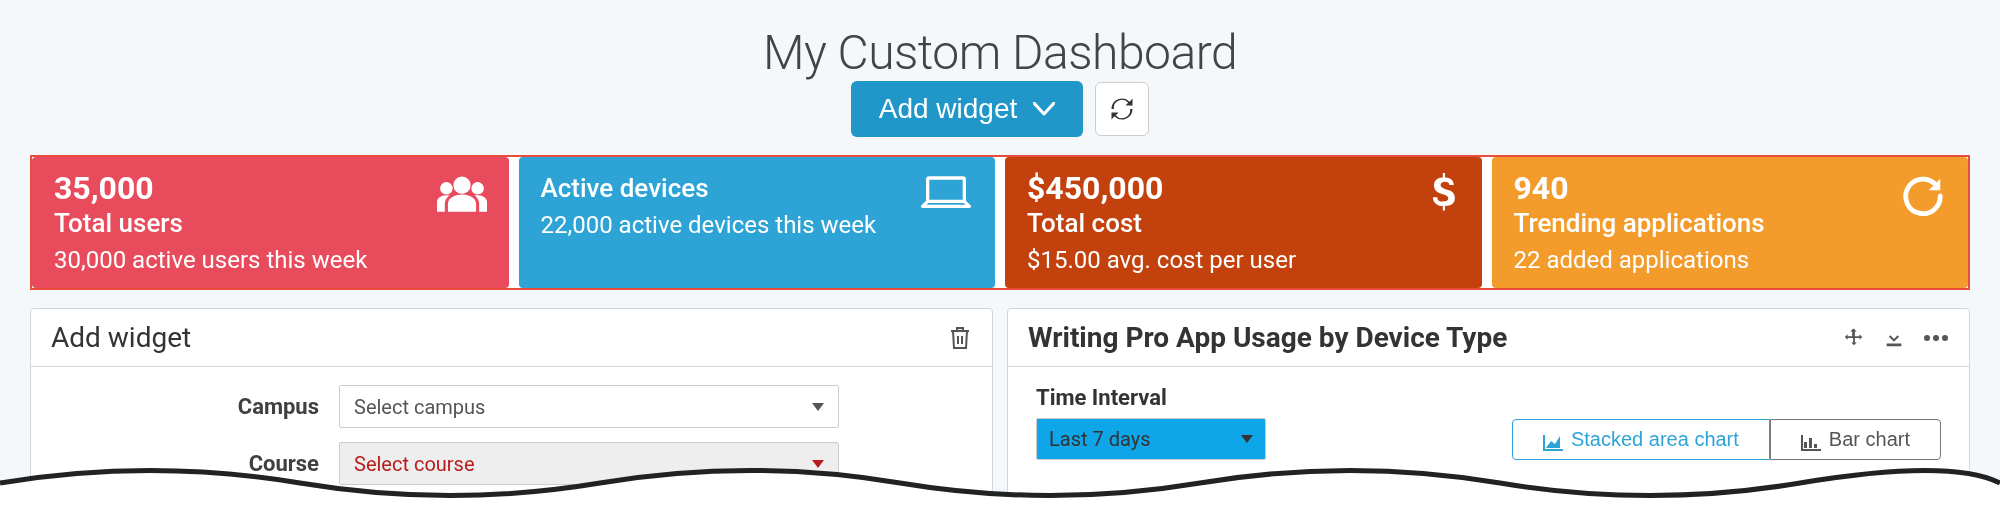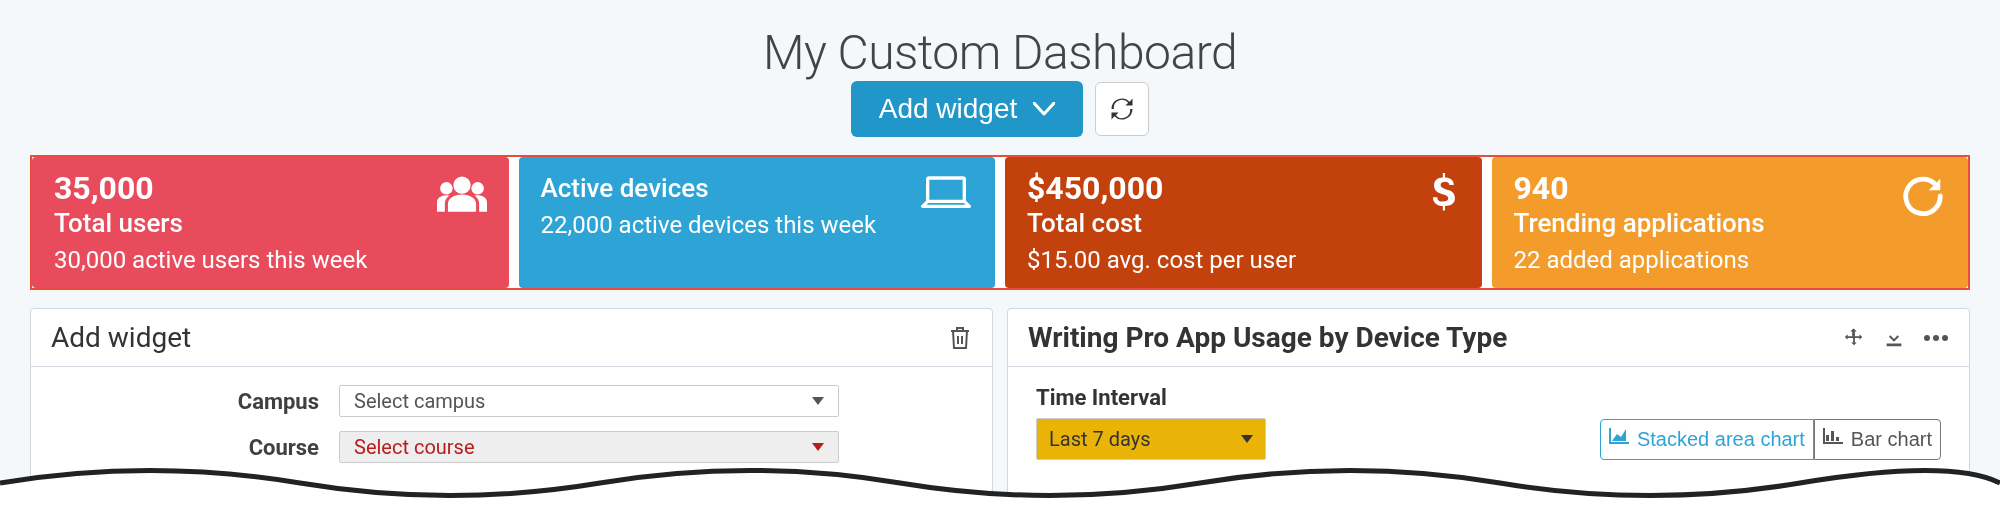--- a/index.html
+++ b/index.html
@@ -120,51 +120,51 @@
   }
   .form-row .lbl {
     width: 260px;
     text-align: right;
     font-size: 22px;
     font-weight: 700;
     color: #404040;
   }
   .select {
     flex: 0 0 500px;
-    height: 32px;
+    height: 43px;
     border: 1px solid #ccc;
     background: #fff;
     font-size: 20px;
     padding: 0 14px;
     display: flex;
     align-items: center;
     justify-content: space-between;
     color: #555;
     cursor: pointer;
     border-radius: 2px;
   }
   .select.disabled { background: #eee; color: #b91c1c; }
 
   .ti-label { font-size: 22px; font-weight: 700; color: #333; margin-bottom: 8px; }
   .ti-row { display: flex; align-items: center; justify-content: space-between; gap: 14px; }
   .ti-select {
     width: 230px; height: 42px;
-    border: 1px solid #ccc; background: #eab308;
+    border: 1px solid #ccc; background: #0ea5e9;
     display: flex; align-items: center; justify-content: space-between;
     font-size: 20px; padding: 0 12px; color: #333; cursor: pointer;
     border-radius: 2px;
   }
   .chart-toggle { display: flex; }
   .toggle-btn {
     border: 1px solid #2ea3d6;
     background: #fff;
     color: #2ea3d6;
     font-size: 20px;
-    padding: 8px 8px;
-    display: flex; align-items: flex-start; gap: 8px;
+    padding: 8px 30px;
+    display: flex; align-items: flex-end; gap: 8px;
     cursor: pointer;
   }
   .toggle-btn:first-child { border-radius: 4px 0 0 4px; }
   .toggle-btn:last-child  { border-radius: 0 4px 4px 0; border-color: #777; color: #555; }
 
   .chev-down { display:inline-block; width:0; height:0; border-left:6px solid transparent; border-right:6px solid transparent; border-top:8px solid currentColor; }
 
   svg { display:block; }
 
   

